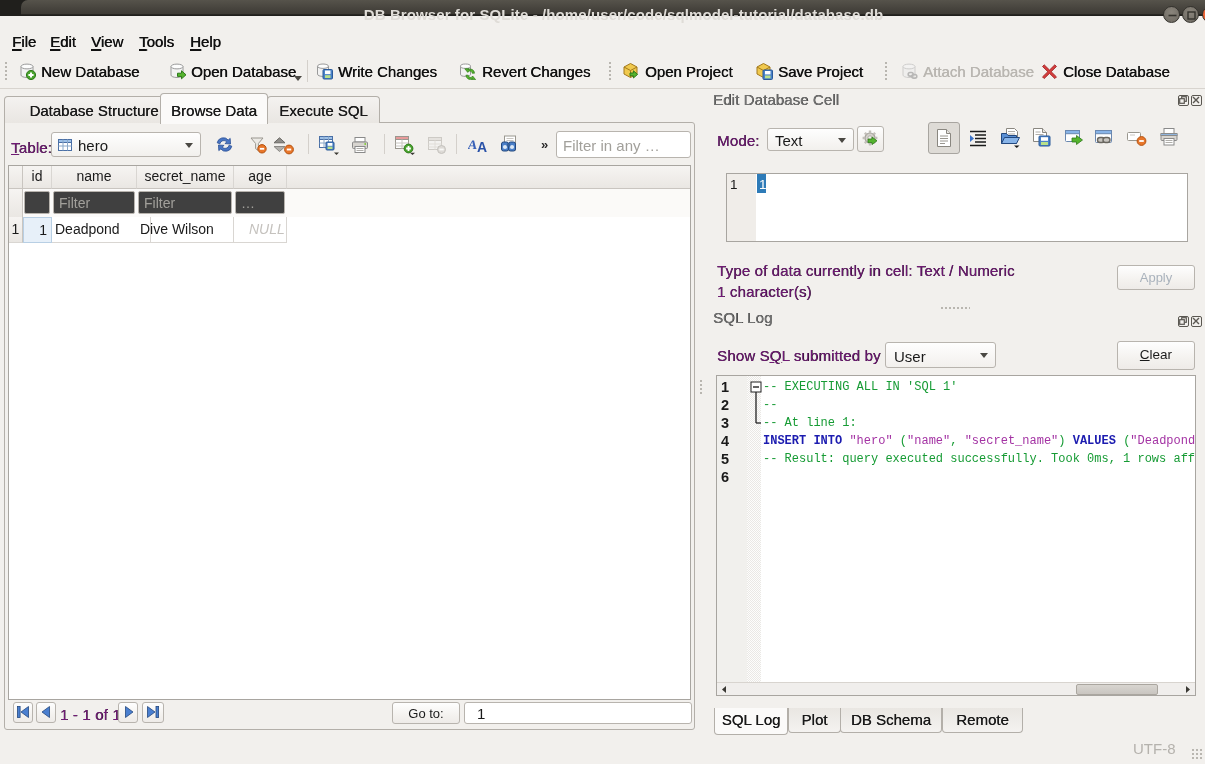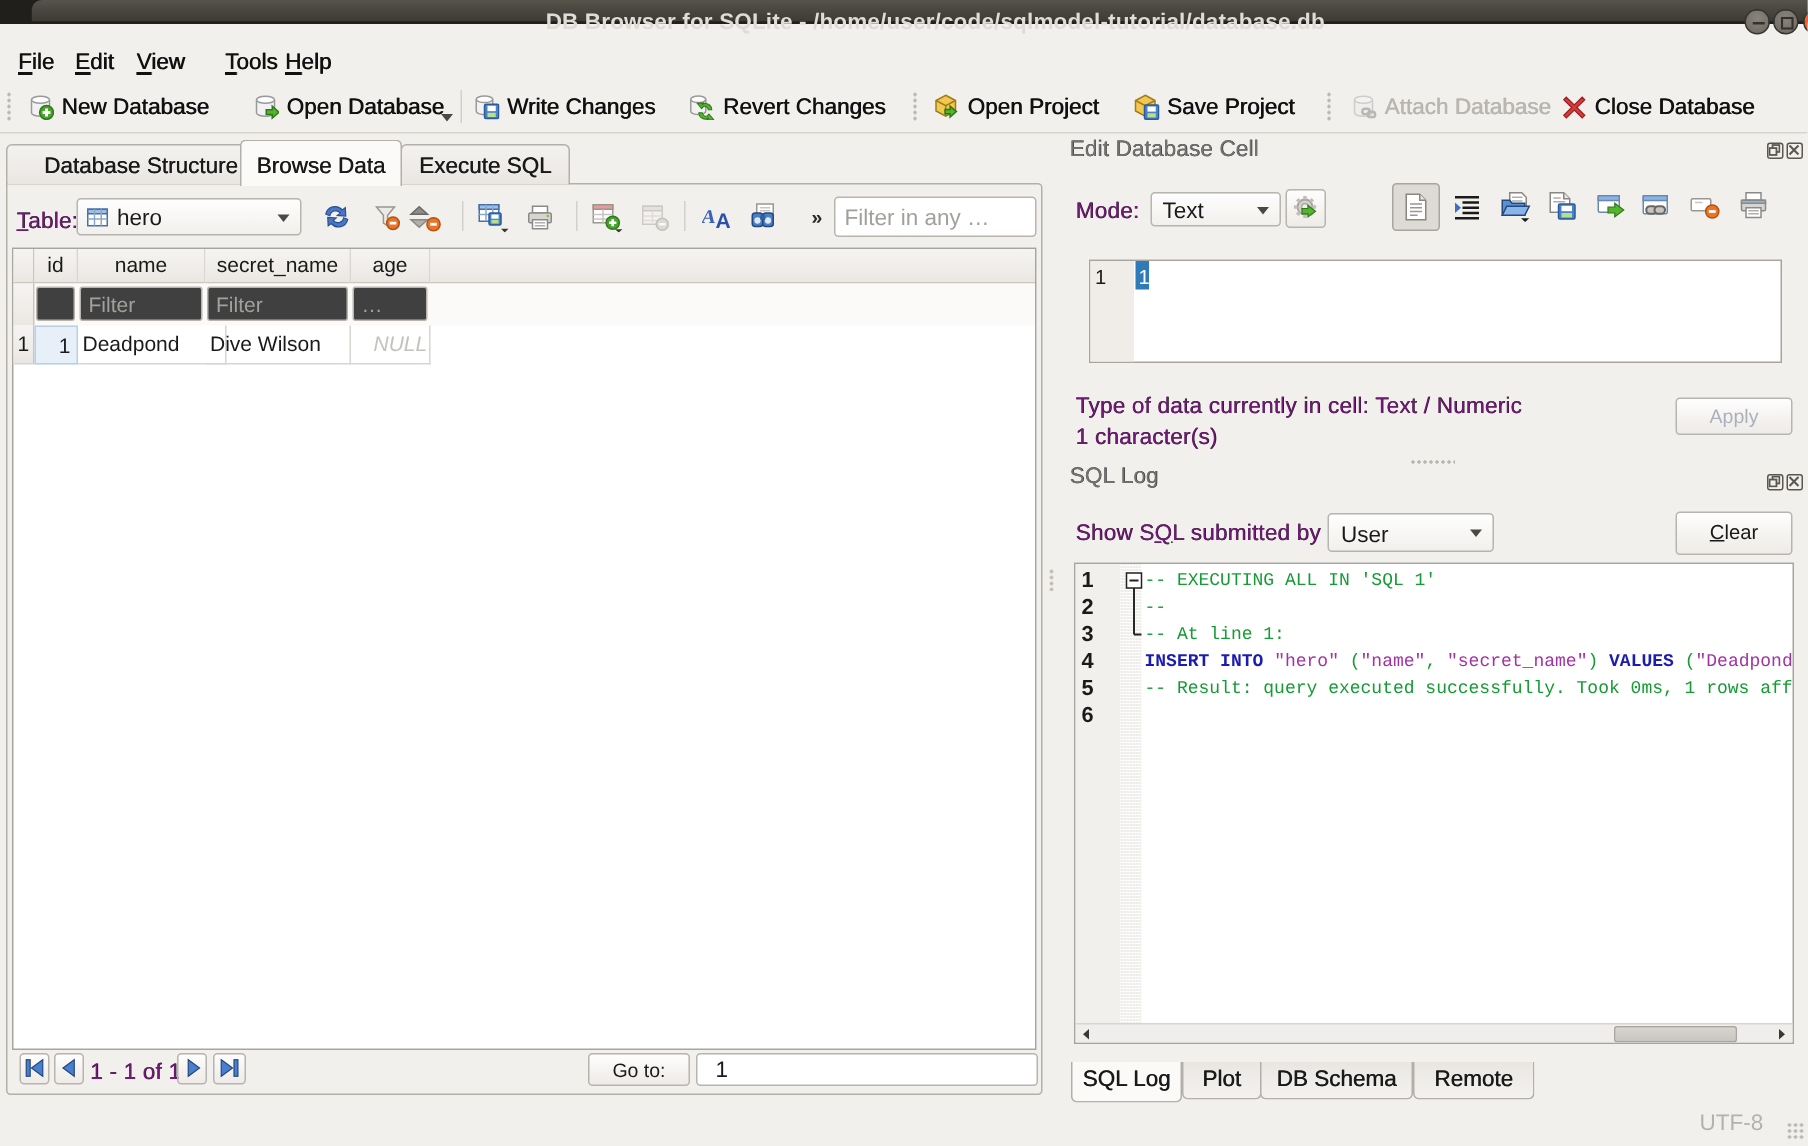--- a/index.html
+++ b/index.html
@@ -105,21 +105,21 @@
       <svg width="13" height="13">
         <path d="M3 3 L10 10 M10 3 L3 10" stroke="#402d1e" stroke-width="1.7"></path>
       </svg>
     </div>
 </div>
 
 <div id="menubar">
   <span style="left:12px;"><u>F</u>ile</span>
   <span style="left:50px;"><u>E</u>dit</span>
   <span style="left:91px;"><u>V</u>iew</span>
-  <span style="left:150px;"><u>T</u>ools</span>
+  <span style="left:139px;"><u>T</u>ools</span>
   <span style="left:190px;"><u>H</u>elp</span>
 </div>
 
 <div id="toolbar">
   <div class="thandle" style="left:4px;"></div>
   <div class="tbtn" style="left:18px;">
       <svg width="18" height="18" viewBox="0 0 18 18">
         <path d="M3 4.5 v8.6 a6 2.4 0 0 0 12 0 v-8.6" fill="#f2f2f2" stroke="#9a9a9a"></path>
         <ellipse cx="9" cy="4.5" rx="6" ry="2.4" fill="#fdfdfd" stroke="#9a9a9a"></ellipse>
         <circle cx="13" cy="13" r="4.6" fill="#4aa32e" stroke="#2e7a1a"></circle>

